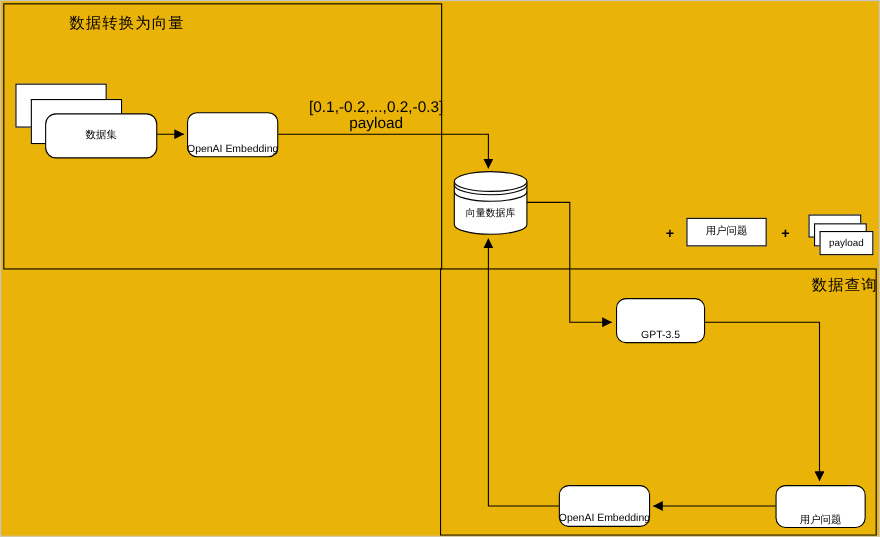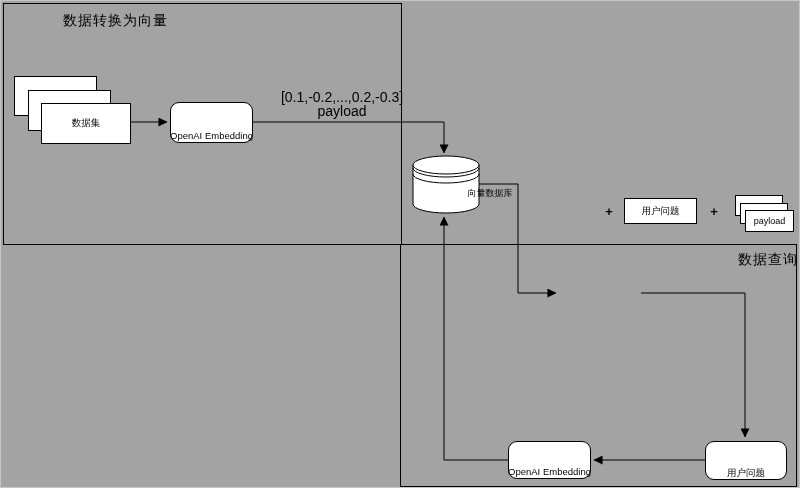--- a/index.html
+++ b/index.html
@@ -1,21 +1,21 @@
 <!DOCTYPE html>
 <html><head>
 <meta charset="utf-8">
 <style>
   html,body{margin:0;padding:0;background:#fff;}
   .canvas{
     position:relative;
     width:800px;height:488px;
     box-sizing:border-box;
     border:1px solid #c6c6c6;
-    background:#a3a3a3;
+    background:#eab308;
     font-family:"Liberation Sans","DejaVu Sans",sans-serif;
     color:#000;
     overflow:hidden;
   }
   .overlay{position:absolute;left:0;top:0;width:800px;height:488px;z-index:1;}
   .secbox{position:absolute;border:1px solid #000;background:transparent;z-index:0;}
   .sec-title{position:absolute;font-size:14px;letter-spacing:1px;white-space:nowrap;z-index:2;}
   .node{
     position:absolute;z-index:2;
     display:flex;align-items:center;justify-content:center;
@@ -23,21 +23,21 @@
     font-size:9.5px;text-align:center;line-height:1.15;
     box-sizing:border-box;white-space:nowrap;
   }
   .rounded{border-radius:9px;align-items:flex-end;}
   .annot{
     position:absolute;z-index:2;text-align:center;
     font-size:14px;line-height:14px;white-space:nowrap;
   }
   .cyl-label{
     position:absolute;z-index:2;text-align:center;
-    font-size:9px;white-space:nowrap;margin-left:44px;
+    font-size:9px;white-space:nowrap;
   }
   .plus{
     position:absolute;z-index:2;display:flex;align-items:center;justify-content:center;
     font-size:13px;font-weight:700;
   }
 </style>
 </head>
 <body>
 
 <div class="canvas">
@@ -65,21 +65,21 @@
     <path d="M123,121 H166" stroke="#000" fill="none" marker-end="url(#arrow)"></path>
     <path d="M252,121 H443 V152" stroke="#000" fill="none" marker-end="url(#arrow)"></path>
     <path d="M478,183 H517 V292 H555" stroke="#000" fill="none" marker-end="url(#arrow)"></path>
     <path d="M640,292 H744 V436" stroke="#000" fill="none" marker-end="url(#arrow)"></path>
     <path d="M704,459 H593" stroke="#000" fill="none" marker-end="url(#arrow)"></path>
     <path d="M507,459 H443 V216" stroke="#000" fill="none" marker-end="url(#arrow)"></path>
   </svg>
 
   <div class="node" style="left:13px;top:75px;width:83px;height:40px;"></div>
   <div class="node" style="left:27px;top:89px;width:83px;height:41px;"></div>
-  <div class="node" style="left:40px;top:102px;width:90px;height:41px;">
+  <div class="node" style="left:40px;top:102px;width:102px;height:41px;border-radius:10px;">
     <span>数据集</span>
   </div>
 
   <div class="node rounded" style="left:169px;top:101px;width:83px;height:41px;">
     <span>OpenAI Embedding</span>
   </div>
 
   <div class="annot" style="left:279px;top:89px;width:124px;">
     <div>[0.1,-0.2,...,0.2,-0.3]</div>
     <div>payload</div>
@@ -92,20 +92,23 @@
     <span>用户问题</span>
   </div>
   <div class="plus" style="left:705px;top:202px;width:16px;height:16px;">+</div>
 
   <div class="node" style="left:734px;top:194px;width:48px;height:21px;"></div>
   <div class="node" style="left:739px;top:202px;width:48px;height:21px;"></div>
   <div class="node" style="left:744px;top:209px;width:49px;height:22px;font-size:9px;">
     <span>payload</span>
   </div>
 
+  <div class="node rounded" style="left:559px;top:270px;width:81px;height:41px;">
+    <span>GPT-3.5</span>
+  </div>
 
   <div class="node rounded" style="left:507px;top:440px;width:83px;height:38px;">
     <span>OpenAI Embedding</span>
   </div>
 
   <div class="node rounded" style="left:704px;top:440px;width:82px;height:39px;">
     <span>用户问题</span>
   </div>
 
 </div>

